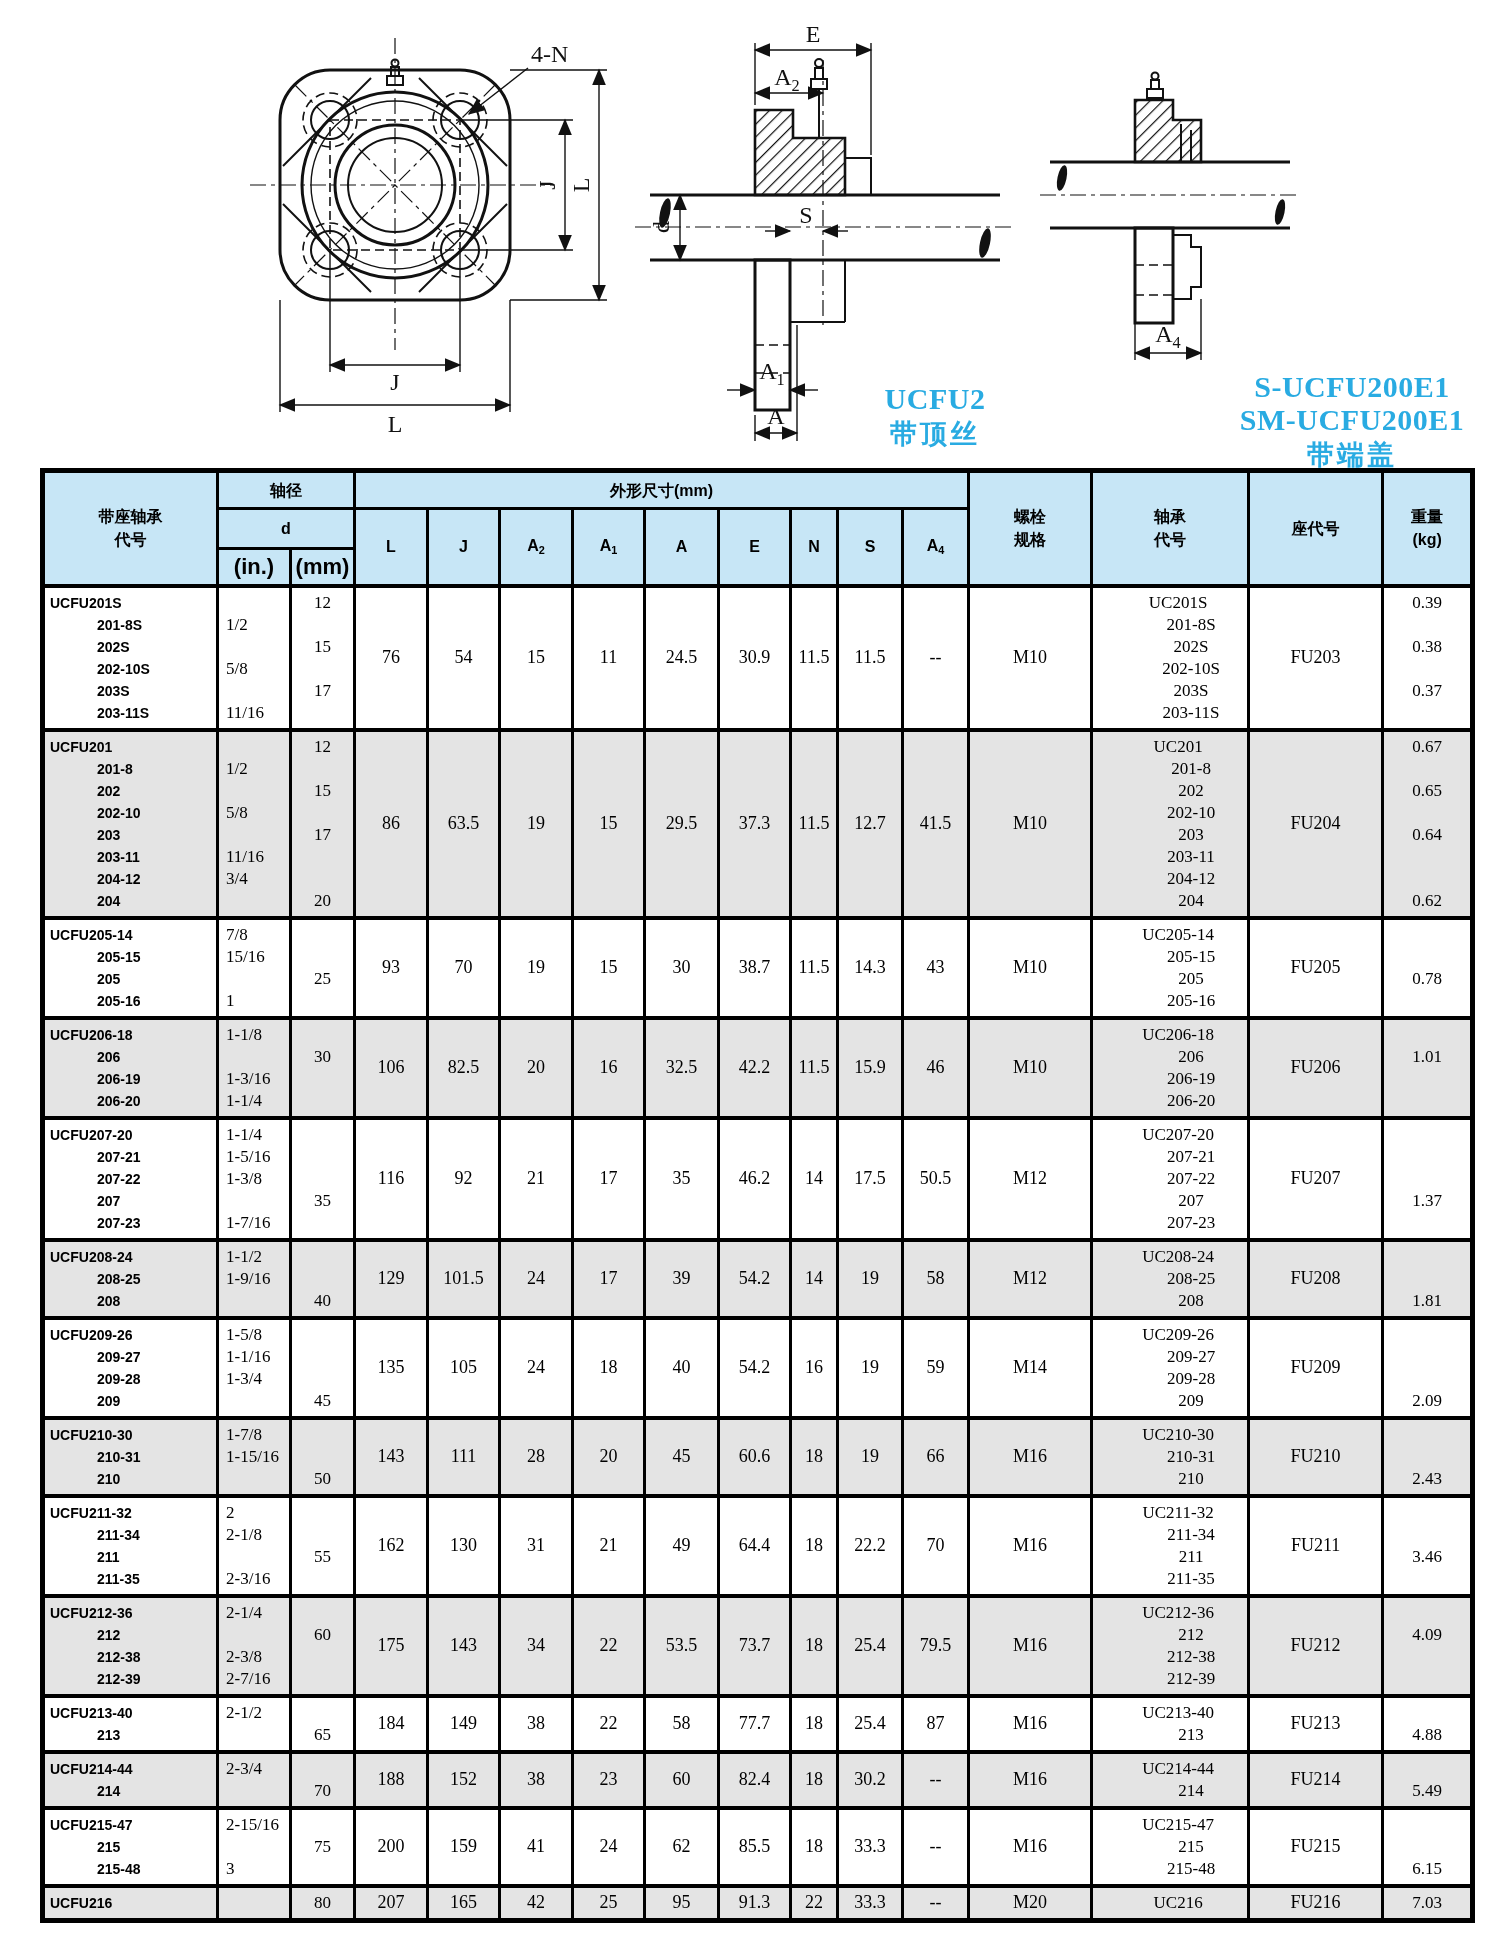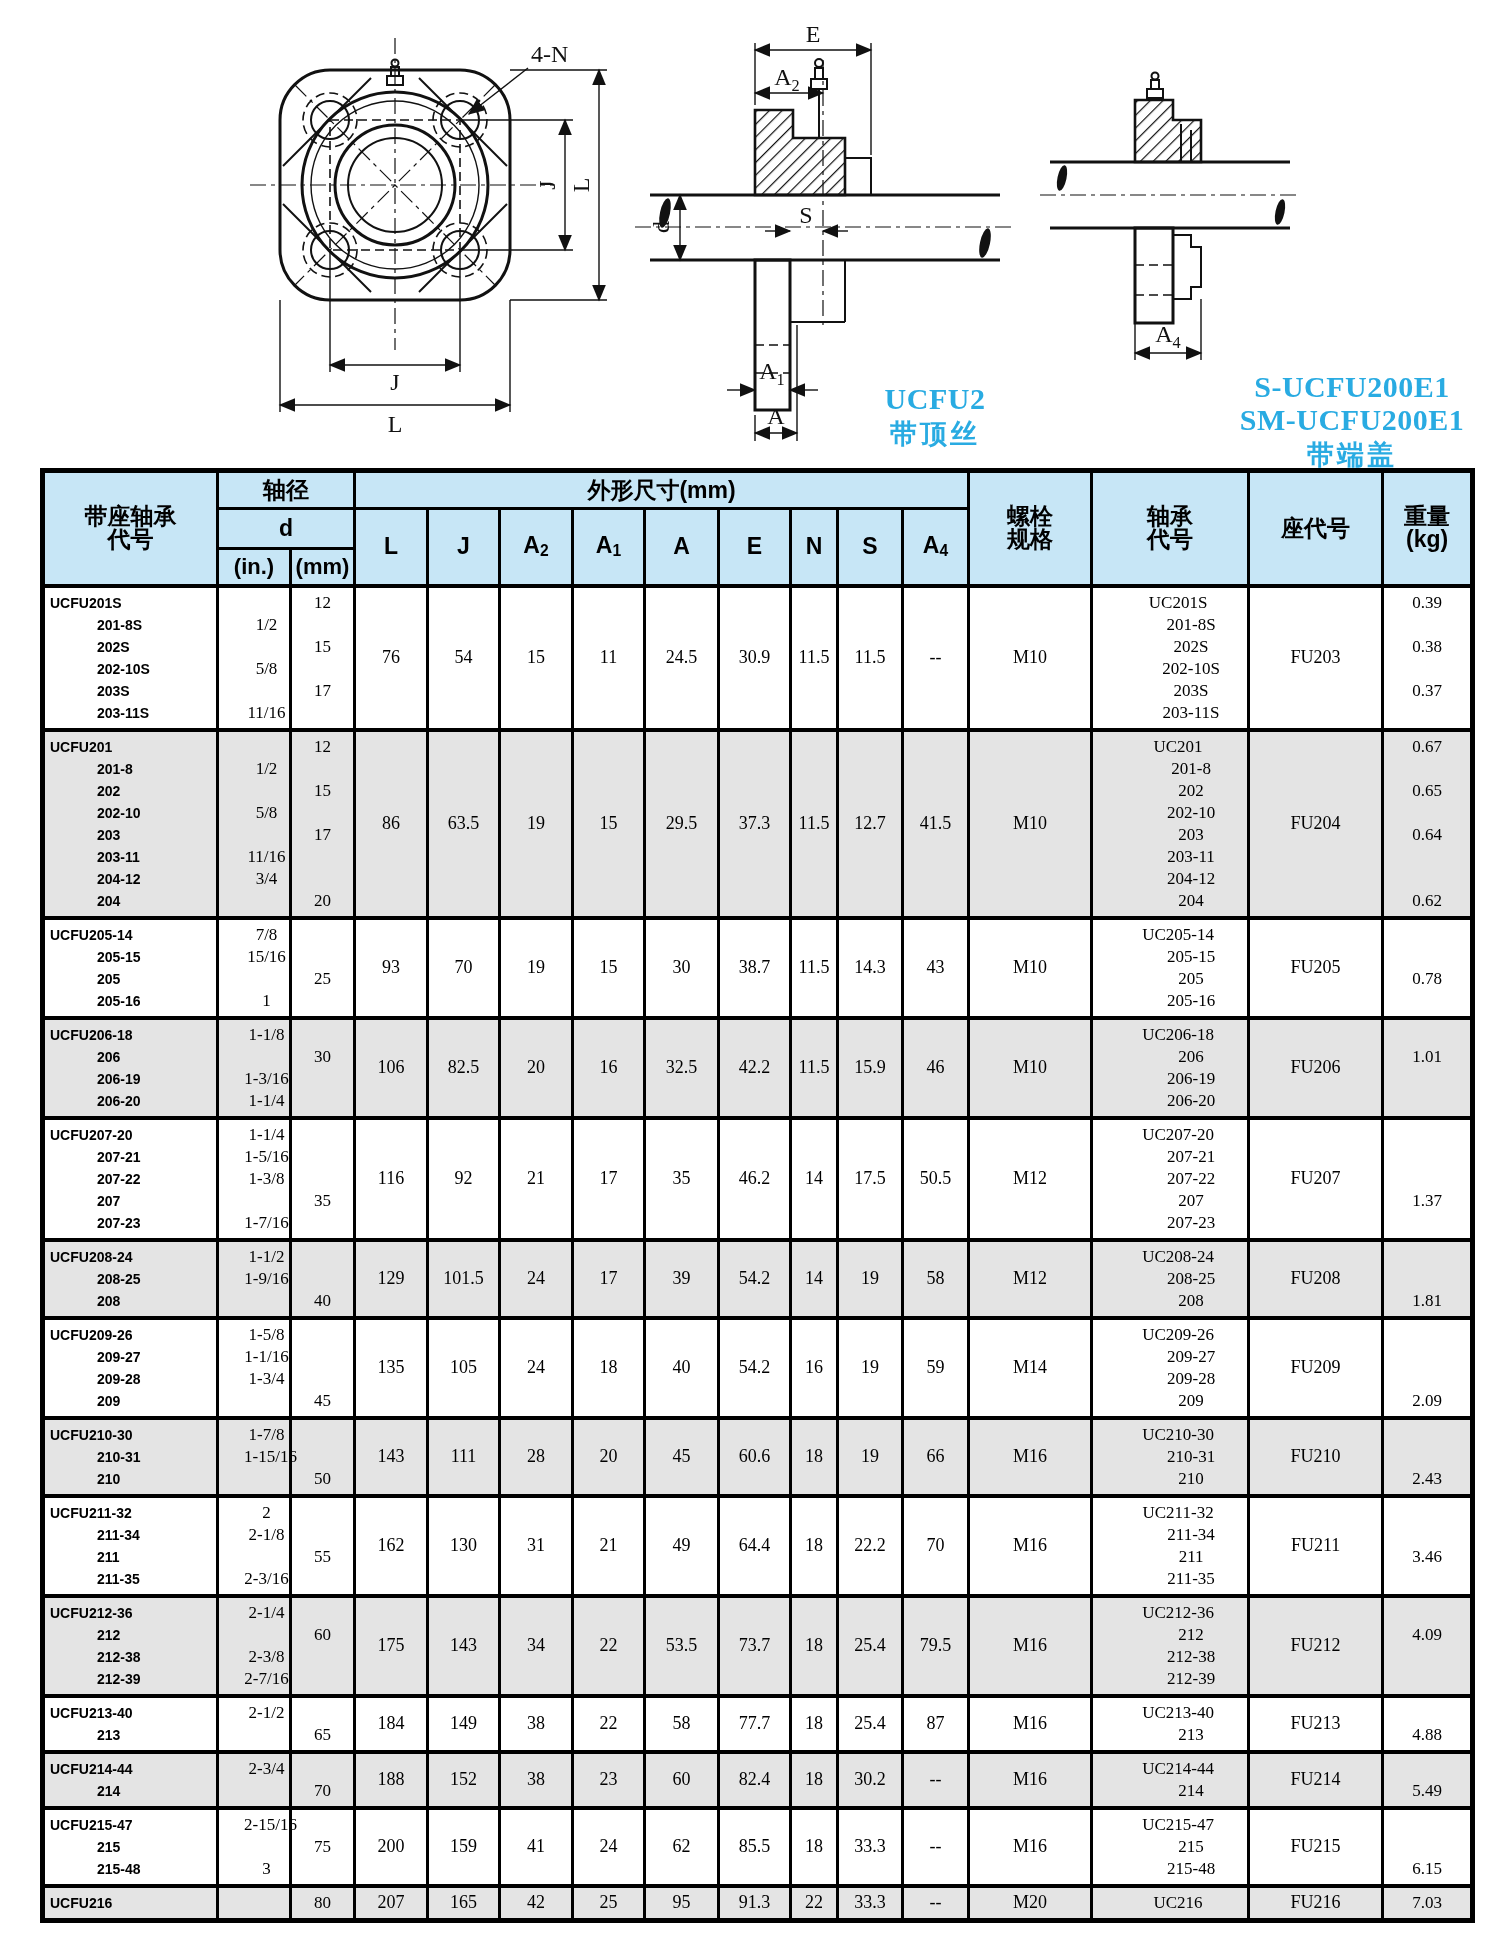--- a/index.html
+++ b/index.html
@@ -26,36 +26,36 @@
   .cap{position:absolute;text-align:center;color:var(--blue);font-weight:bold;}
   .cap .model{font-family:"Liberation Serif",serif;font-size:30px;line-height:33px;letter-spacing:.5px;}
   .cap .cn{font-family:"Liberation Sans",sans-serif;font-size:27px;line-height:38px;letter-spacing:3px;}
   
   .tblwrap{position:absolute;left:40px;top:468px;}
   table{border-collapse:collapse;table-layout:fixed;width:1430px;background:#fff;}
   th,td{border:3px solid #000;}
   table{border:5px solid #000;}
   th{
     background:var(--header-bg);
-    font-family:"Liberation Sans",sans-serif;font-weight:bold;font-size:23px;
+    font-family:"Liberation Sans",sans-serif;font-weight:bold;font-size:16px;
     text-align:center;vertical-align:middle;white-space:pre-line;line-height:23px;padding:2px 0;
   }
   th.small{font-size:22px;}
   td{
     vertical-align:middle;text-align:center;padding:4px 0;
     font-family:"Liberation Serif",serif;font-size:18px;
     border-top-width:4px;border-bottom-width:4px;
   }
   tr.shaded td{background:var(--row-alt);}
   .ln{height:22px;line-height:22px;font-size:17px;white-space:nowrap;}
   td.code{font-family:"Liberation Sans",sans-serif;font-weight:bold;text-align:left;}
   td.code .ln{font-size:14px;padding-left:5px;}
   td.code .ln:not(.first){padding-left:52px;}
   td.inch{text-align:left;}
-  td.inch .ln{padding-left:25px;text-align:center;}
+  td.inch .ln{padding-left:7px;}
   td.bear{text-align:center;}
   td.bear .ln{padding-left:16px;}
   td.bear .ln:not(.first){padding-left:42px;}
   .subsc{font-size:68%;position:relative;top:3px;}
 </style>
 </head>
 <body>
 
 <svg class="abs" style="left:225px;top:20px" width="400" height="425" viewBox="0 0 400 425">
   <defs>

